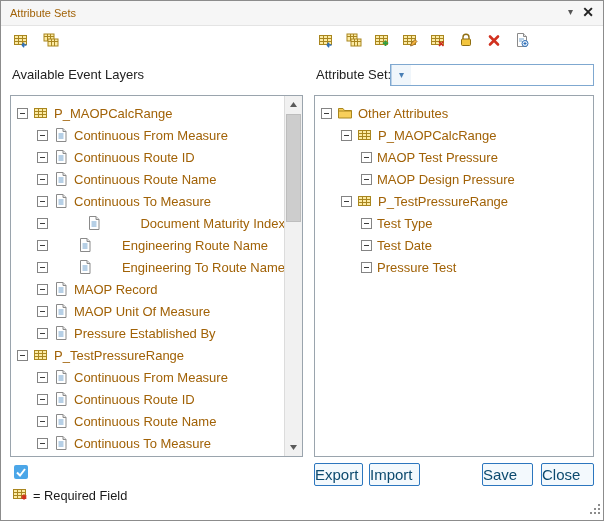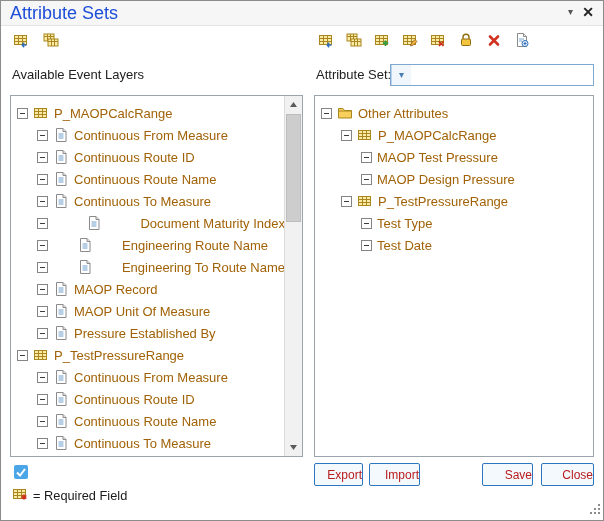--- a/index.html
+++ b/index.html
@@ -1,18 +1,18 @@
 <!DOCTYPE html>
 <html><head>
 <meta charset="utf-8">
 <style>
   html,body{margin:0;padding:0;background:#fff;}
   .dialog{position:relative;width:602px;height:519px;border:1px solid #8c8c8c;font-family:"Liberation Sans",sans-serif;font-size:13px;color:#1a1a1a;background:#fff;overflow:hidden;}
   .titlebar{position:absolute;top:0;left:0;right:0;height:24px;background:#f6f6f6;border-bottom:1px solid #e4e4e4;display:flex;align-items:center;}
-  .title{margin-left:9px;font-size:18px;color:#1d4ed8;}
+  .title{margin-left:9px;font-size:11px;color:#a16207;}
   .pin{position:absolute;right:30px;top:5px;font-size:10px;color:#555;}
   .close{position:absolute;right:9px;top:3px;font-size:14px;color:#222;font-weight:bold;}
   .toolbar{position:absolute;top:30px;display:flex;align-items:center;}
   .toolbar.left-group{left:10px;gap:10px;}
   .toolbar.right-group{left:315px;gap:8px;}
   .tbtn{width:20px;height:20px;display:flex;align-items:center;justify-content:center;}
   .label{position:absolute;line-height:22px;color:#222;}
   .label.avail{top:63px;left:11px;}
   .label.attrset{top:63px;left:315px;}
   .combo{position:absolute;top:63px;left:389px;width:204px;height:22px;border:1px solid #7FA8D0;background:#fff;display:flex;box-sizing:border-box;}
@@ -30,21 +30,21 @@
   .tree-label{font-size:13px;color:#a16207;}
   .vscroll{position:absolute;top:0;right:0;bottom:0;width:17px;background:#f1f1f1;border-left:1px solid #dcdcdc;}
   .sb-btn{position:absolute;left:0;width:17px;height:17px;display:flex;align-items:center;justify-content:center;background:#f1f1f1;}
   .sb-btn.up{top:0;}
   .sb-btn.down{bottom:0;}
   .sb-thumb{position:absolute;left:1px;right:1px;top:18px;height:108px;background:#cdcdcd;border:1px solid #bdbdbd;box-sizing:border-box;}
   .checkbox{position:absolute;left:13px;top:464px;width:14px;height:14px;}
   .check-label{position:absolute;left:33px;top:464px;line-height:15px;font-size:12.8px;}
   .req-icon{position:absolute;left:11px;top:485px;width:16px;height:16px;}
   .req-label{position:absolute;left:32px;top:487px;font-size:12.8px;}
-  .btn{position:absolute;top:462px;height:23px;background:#f3f9fd;border:1px solid #2C76BE;color:#b91c1c;font-family:"Liberation Sans",sans-serif;font-size:12px;border-radius:2px;padding:0;text-align:right;cursor:default;}
+  .btn{position:absolute;top:462px;height:23px;background:#f3f9fd;border:1px solid #2C76BE;color:#0c4a6e;font-family:"Liberation Sans",sans-serif;font-size:15px;border-radius:2px;padding:0;text-align:left;cursor:default;}
   .btn.export{left:313px;width:49px;}
   .btn.import{left:368px;width:51px;}
   .btn.save{left:481px;width:51px;}
   .btn.close-btn{left:540px;width:53px;}
   .grip{position:absolute;right:2px;bottom:2px;}
 </style>
 </head>
 <body>
 
 <div class="dialog">
@@ -370,20 +370,24 @@
           </span>
           <span class="tree-label">P_TestPressureRange</span>
         </div>
         <div class="tree-row" style="padding-left: 46px;">
           <span class="expander"></span>
           <span class="tree-label">Test Type</span>
         </div>
         <div class="tree-row" style="padding-left: 46px;">
           <span class="expander"></span>
           <span class="tree-label">Test Date</span>
+        </div>
+        <div class="tree-row" style="padding-left: 46px;">
+          <span class="expander"></span>
+          <span class="tree-label">Pressure Test</span>
         </div>
       </div>
   </div>
 
   <div class="checkbox">
     <svg width="14" height="14" viewBox="0 0 14 14">
         <rect width="14" height="14" rx="2" fill="#4BA6E8"></rect>
         <path d="M3 7.5l3 3 5-6.5" stroke="#fff" stroke-width="2" fill="none"></path>
       </svg>
   </div>

